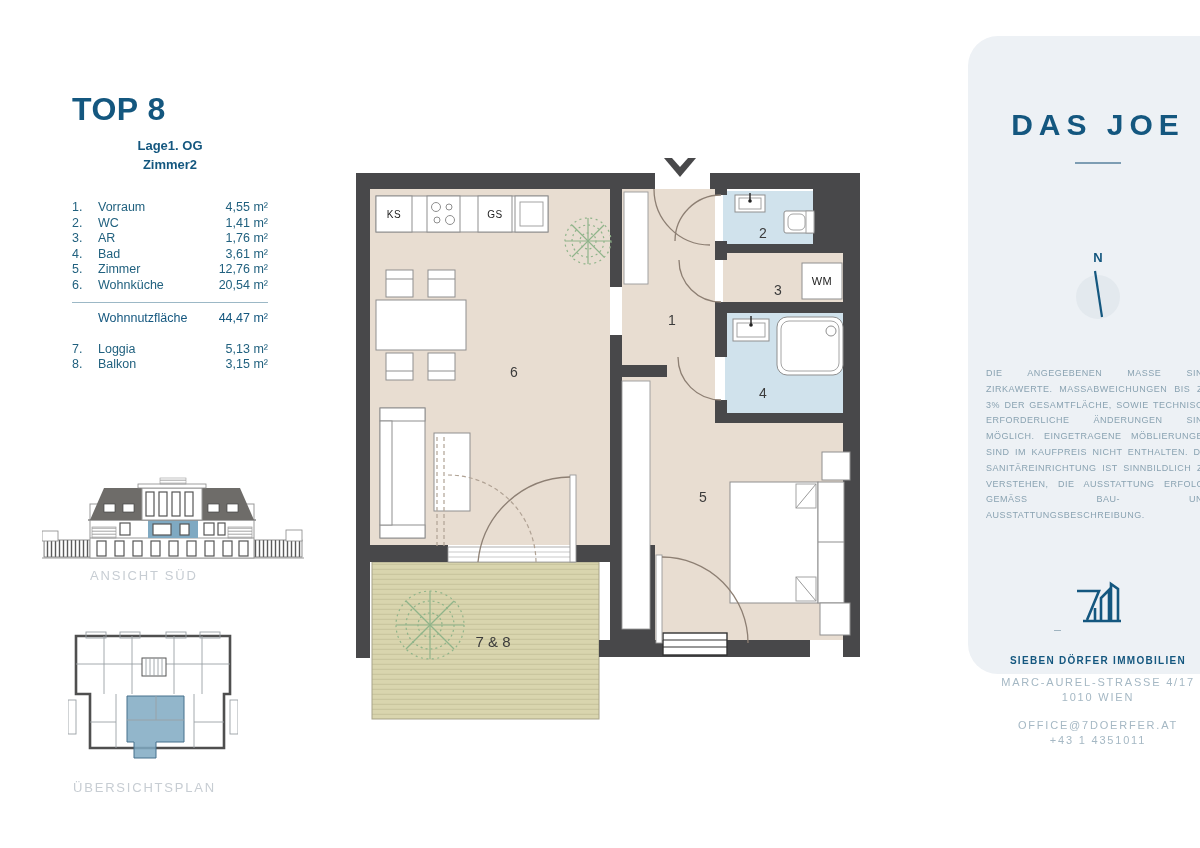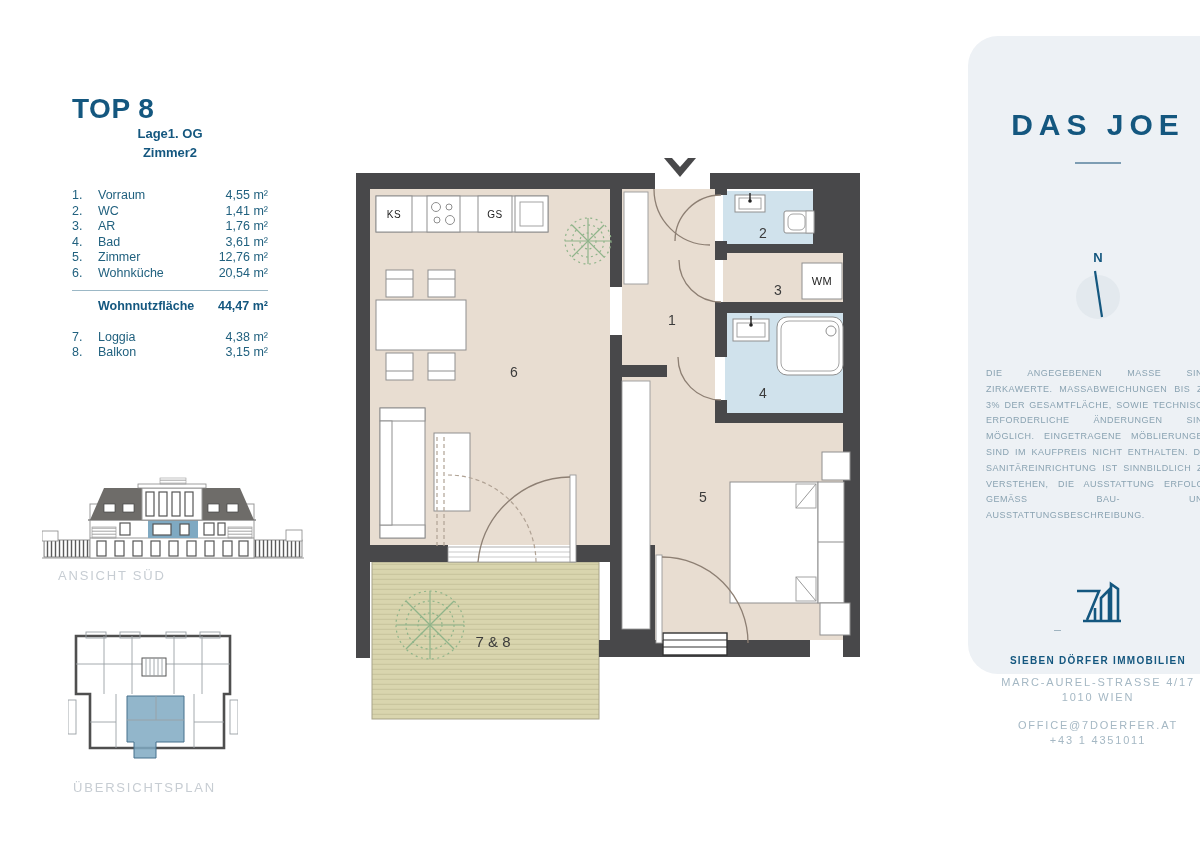--- a/index.html
+++ b/index.html
@@ -8,29 +8,29 @@
     --floor:#e8ddd1; --bath:#d0e2ec; --terrace:#d9d5ae; --terrace-line:#c6c29b;
     --highlight:#7fa9c2; --plant:#8fb48a; --label-gray:#c7cdd3; --list-text:#21617f;
   }
   *{box-sizing:border-box;margin:0;padding:0}
   html,body{background:#fff}
   body{font-family:"Liberation Sans",sans-serif}
   #page{position:relative;width:1200px;height:848px;background:#fff;overflow:hidden}
 
   
   .info{position:absolute;left:72px;top:96px;width:196px;color:var(--list-text)}
-  .info h1{font-size:28px;line-height:26px;letter-spacing:.5px;color:var(--accent);font-weight:bold;margin-bottom:2px}
+  .info h1{font-size:32px;line-height:26px;letter-spacing:.5px;color:var(--accent);font-weight:bold;margin-bottom:14px}
   .meta-row{display:flex;justify-content:center;font-size:13px;line-height:19px;font-weight:bold;color:var(--accent)}
   .rooms{margin-top:26px}
   .row{display:flex;font-size:12.5px;line-height:15.6px}
   .row .no{width:26px}
   .row .nm{flex:1}
   .row .ar{text-align:left;white-space:nowrap}
   .divider{border-top:1px solid #9cb8c6;margin:8px 0 7px}
-  .total{display:flex;font-size:12.5px;line-height:17px;font-weight:bold;color:var(--accent)}
+  .total{display:flex;font-size:12.5px;line-height:17px;font-weight:normal;color:var(--accent)}
   .total .nm{flex:1;margin-left:26px}
   .outdoor{margin-top:15px}
 
   .draw-label{position:absolute;font-size:13px;letter-spacing:1.8px;color:var(--label-gray)}
 
   
   svg text{font-family:"Liberation Sans",sans-serif}
   .wall{fill:var(--wall)}
   .beige{fill:var(--floor)}
   .bluef{fill:var(--bath)}
@@ -115,21 +115,21 @@
 
     <div class="total">
       <span class="nm">Wohnnutzfläche</span>
       <span class="ar">44,47 m²</span>
     </div>
 
     <div class="outdoor">
       <div class="row">
         <span class="no">7.</span>
         <span class="nm">Loggia</span>
-        <span class="ar">4,38 m²</span>
+        <span class="ar">5,13 m²</span>
       </div>
       <div class="row">
         <span class="no">8.</span>
         <span class="nm">Balkon</span>
         <span class="ar">3,15 m²</span>
       </div>
     </div>
   </div>
 
   <svg style="position:absolute;left:42px;top:470px" width="262" height="92" viewBox="0 0 262 92">
@@ -182,21 +182,21 @@
     <rect x="166" y="34" width="11" height="8" fill="#fff" stroke="#444" stroke-width=".7"></rect>
     <rect x="185" y="34" width="11" height="8" fill="#fff" stroke="#444" stroke-width=".7"></rect>
     <rect x="100" y="18" width="60" height="32" fill="#fff" stroke="#999" stroke-width="1"></rect>
     <rect class="win" x="104" y="22" width="8" height="24"></rect>
       <rect class="win" x="117" y="22" width="8" height="24"></rect>
     <rect class="win" x="130" y="22" width="8" height="24"></rect>
       <rect class="win" x="143" y="22" width="8" height="24"></rect>
     <rect x="96" y="14" width="68" height="4" fill="#fff" stroke="#888" stroke-width=".8"></rect>
     <rect x="118" y="8" width="26" height="6" fill="url(#hatchH)" stroke="#999" stroke-width=".6"></rect>
   </svg>
-  <div class="draw-label" style="left:58px;top:568px">ANSICHT SÜD</div>
+  <div class="draw-label" style="left:90px;top:568px">ANSICHT SÜD</div>
 
   <svg style="position:absolute;left:68px;top:630px" width="170" height="142" viewBox="0 0 170 142">
     <path class="ovl-dark" d="M8,6 H162 V64 H156 V118 H22 V64 H8 Z"></path>
     <rect x="18" y="2" width="20" height="6" class="ovl-thin"></rect>
       <rect x="52" y="2" width="20" height="6" class="ovl-thin"></rect>
     <rect x="98" y="2" width="20" height="6" class="ovl-thin"></rect>
       <rect x="132" y="2" width="20" height="6" class="ovl-thin"></rect>
     <rect x="0" y="70" width="8" height="34" class="ovl-thin"></rect>
       <rect x="162" y="70" width="8" height="34" class="ovl-thin"></rect>
     <line x1="8" y1="34" x2="162" y2="34" class="ovl-thin"></line>

